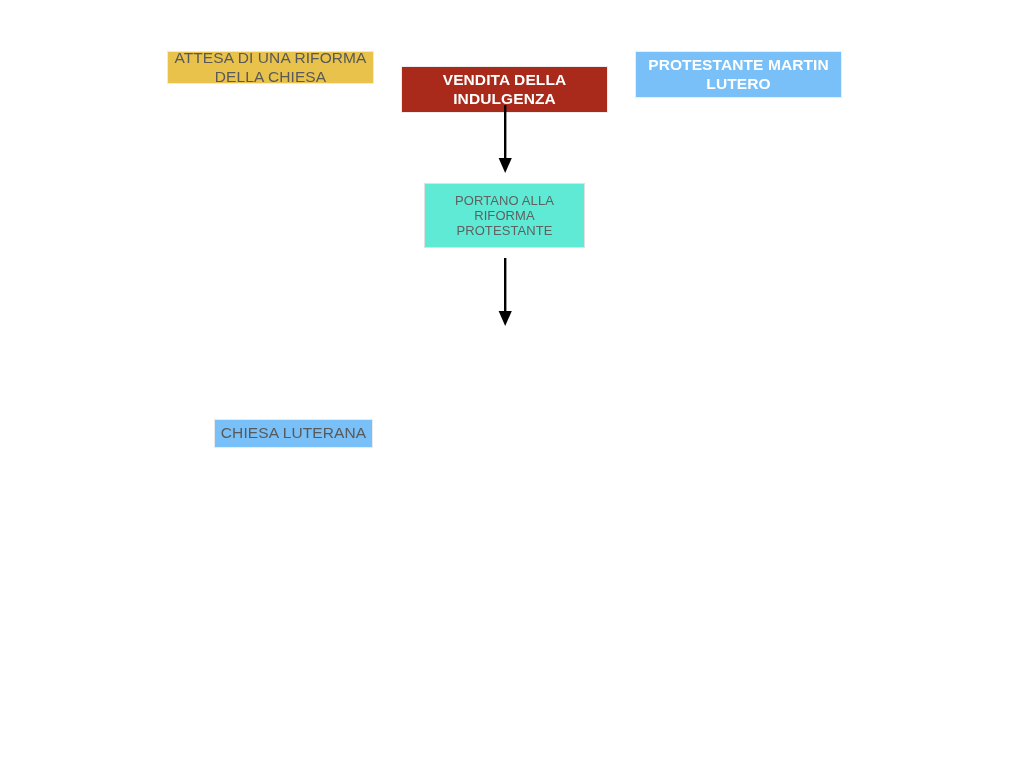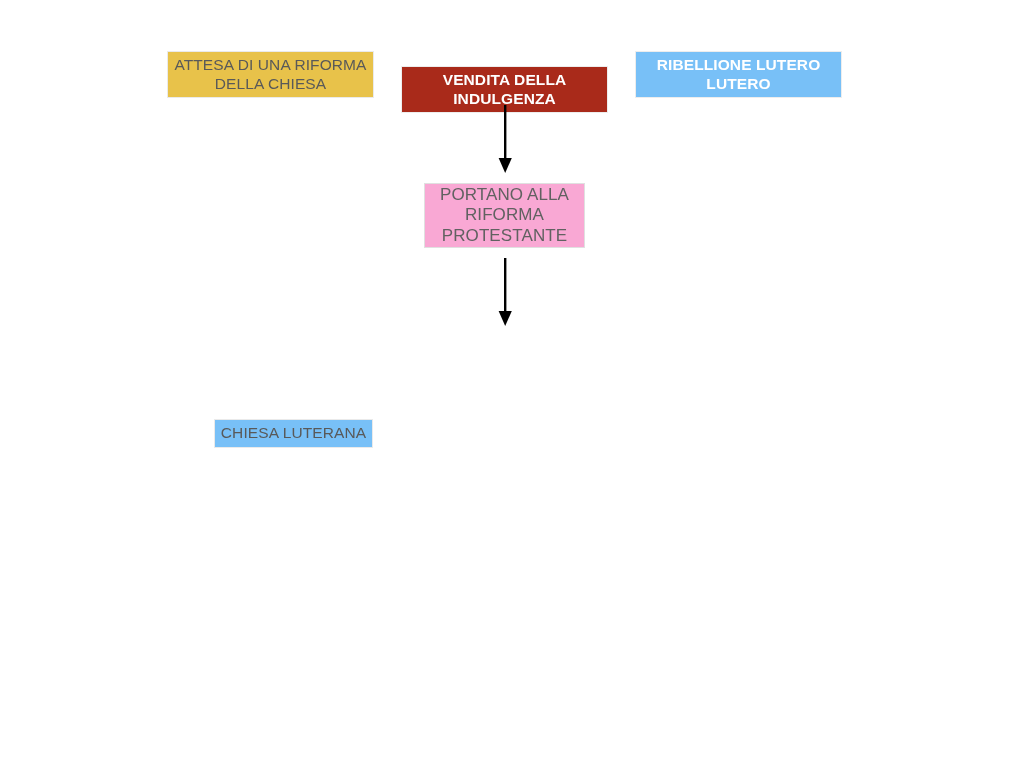--- a/index.html
+++ b/index.html
@@ -55,43 +55,43 @@
     margin-top: 15px;
   }
   .node-blue {
     background: #78c0f7;
     color: #ffffff;
     font-size: 15.5px;
     font-weight: 700;
     border-color: #ededed;
   }
   .node-gray {
-    background: #f9a8d4;
+    background: #5eead4;
     color: #616161;
-    font-size: 17px;
+    font-size: 13px;
     font-weight: 400;
     border-color: #e0e0e0;
   }
   .node-white {
     background: #ffffff;
     color: #616161;
     font-size: 15.5px;
     font-weight: 400;
     border: 1px solid #d8d8d8;
   }
   .node-blue-plain {
     background: #78c0f7;
     color: #595959;
     font-size: 15.5px;
     font-weight: 400;
     border-color: #eaeaea;
   }
 
   
-  #node-attesa      { left: 167px; top: 51px;  width: 207px; height: 47px; }
+  #node-attesa      { left: 167px; top: 51px;  width: 207px; height: 33px; }
   #node-vendita     { left: 401px; top: 51px;  width: 207px; height: 47px; }
   #node-ribellione  { left: 635px; top: 51px;  width: 207px; height: 47px; }
   #node-portano     { left: 424px; top: 183px; width: 161px; height: 65px; }
   #node-origine     { left: 424px; top: 333px; width: 161px; height: 29px; }
   #node-chiesa      { left: 214px; top: 419px; width: 159px; height: 29px; }
 
   
   .arrow {
     position: absolute;
     width: 26px;
@@ -104,21 +104,21 @@
 <body>
 
 <div id="canvas">
 
   <div class="node node-yellow" id="node-attesa">ATTESA DI UNA RIFORMA
 DELLA CHIESA</div>
 
   <div class="node node-red" id="node-vendita">VENDITA DELLA
 INDULGENZA</div>
 
-  <div class="node node-blue" id="node-ribellione">RIBELLIONE LUTERO
+  <div class="node node-blue" id="node-ribellione">PROTESTANTE MARTIN
 LUTERO</div>
 
   <div class="arrow" id="arrow-1">
     <svg width="26" height="70" viewBox="0 0 26 70" xmlns="http://www.w3.org/2000/svg">
       <rect x="12" y="0" width="2.4" height="54" fill="#000000"></rect>
       <polygon points="6.6,53 19.8,53 13.2,68" fill="#000000"></polygon>
     </svg>
   </div>
 
   <div class="node node-gray" id="node-portano">PORTANO ALLA

